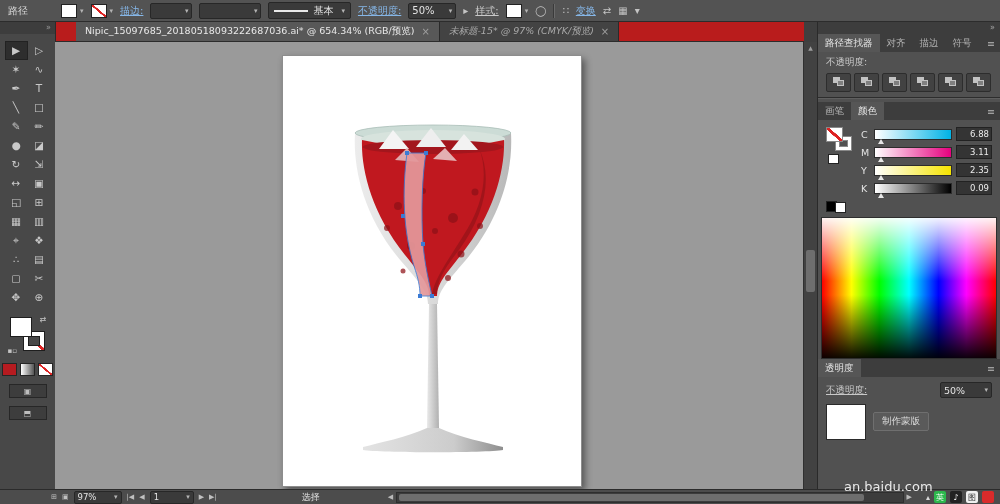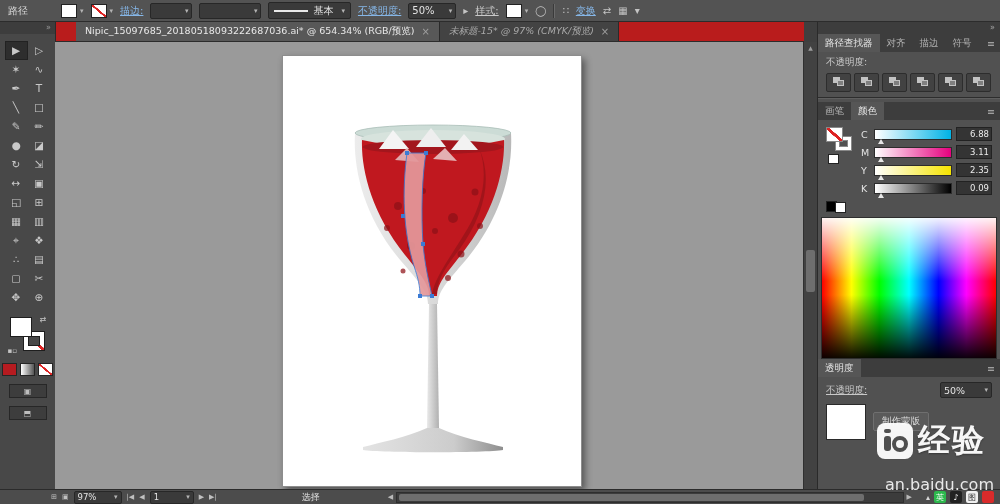--- a/index.html
+++ b/index.html
@@ -132,21 +132,21 @@
   .tico.red{background:#d92b2b;color:#fff;}
   
   .watermark{position:absolute;right:6px;bottom:10px;width:180px;z-index:50;pointer-events:none;opacity:.95;}
   .wm-row{display:flex;align-items:center;justify-content:flex-end;gap:5px;padding-right:8px;}
   .wm-logo{position:relative;width:36px;height:36px;background:#fff;border-radius:8px;flex:none;}
   .wm-logo i{position:absolute;display:block;}
   .wm-logo .h1{left:7px;top:13px;width:7px;height:15px;background:#4f4f4f;border-radius:3px;}
   .wm-logo .h2{left:7px;top:6px;width:7px;height:4px;background:#4f4f4f;border-radius:2px;}
   .wm-logo .h3{right:5px;top:13px;width:8px;height:8px;border:4px solid #4f4f4f;border-radius:50%;}
   .wm-brand{color:#fff;font-size:32px;font-weight:bold;letter-spacing:2px;text-shadow:0 1px 2px rgba(0,0,0,.35);}
-  .wm-url{text-align:right;color:rgba(255,255,255,.92);font-size:16px;margin-top:12px;padding-left:30px;}
+  .wm-url{text-align:left;color:rgba(255,255,255,.92);font-size:13px;margin-top:12px;padding-left:30px;}
 </style>
 </head>
 <body>
 
 <div class="app">
 
   <div class="topbar">
     <span class="ctx">路径</span>
     <span class="swatchbtn">
         <span class="sw"></span>
@@ -568,24 +568,16 @@
     <span class="tray">
       <span class="tray-caret">▴</span>
       <span class="tico green">英</span>
       <span class="tico dark">♪</span>
       <span class="tico light">图</span>
       <span class="tico red"></span>
     </span>
   </div>
 
   <div class="watermark">
-    <div class="wm-row">
-      <span class="wm-logo">
-          <i class="h1"></i>
-          <i class="h2"></i>
-          <i class="h3"></i>
-        </span>
-      <span class="wm-brand">经验</span>
-    </div>
     <div class="wm-url">an.baidu.com</div>
   </div>
 
 </div>
 
 </body></html>

